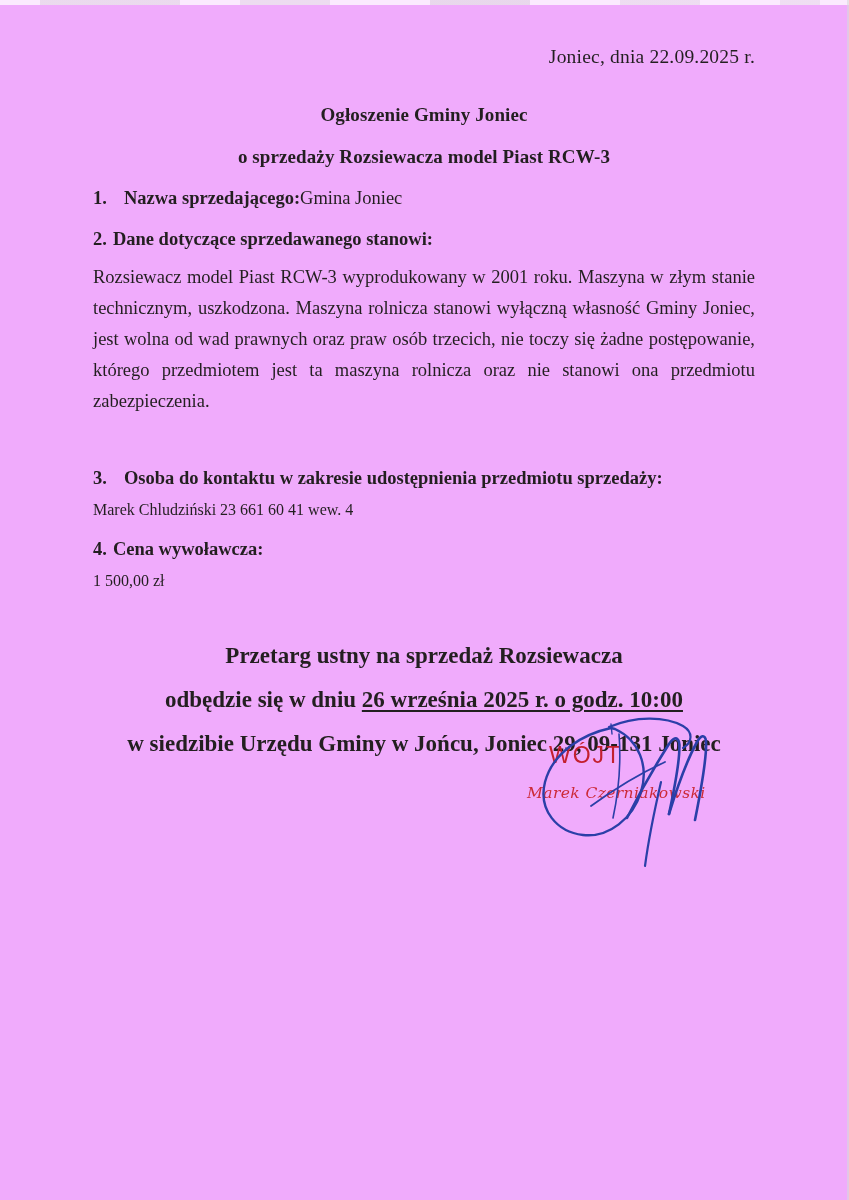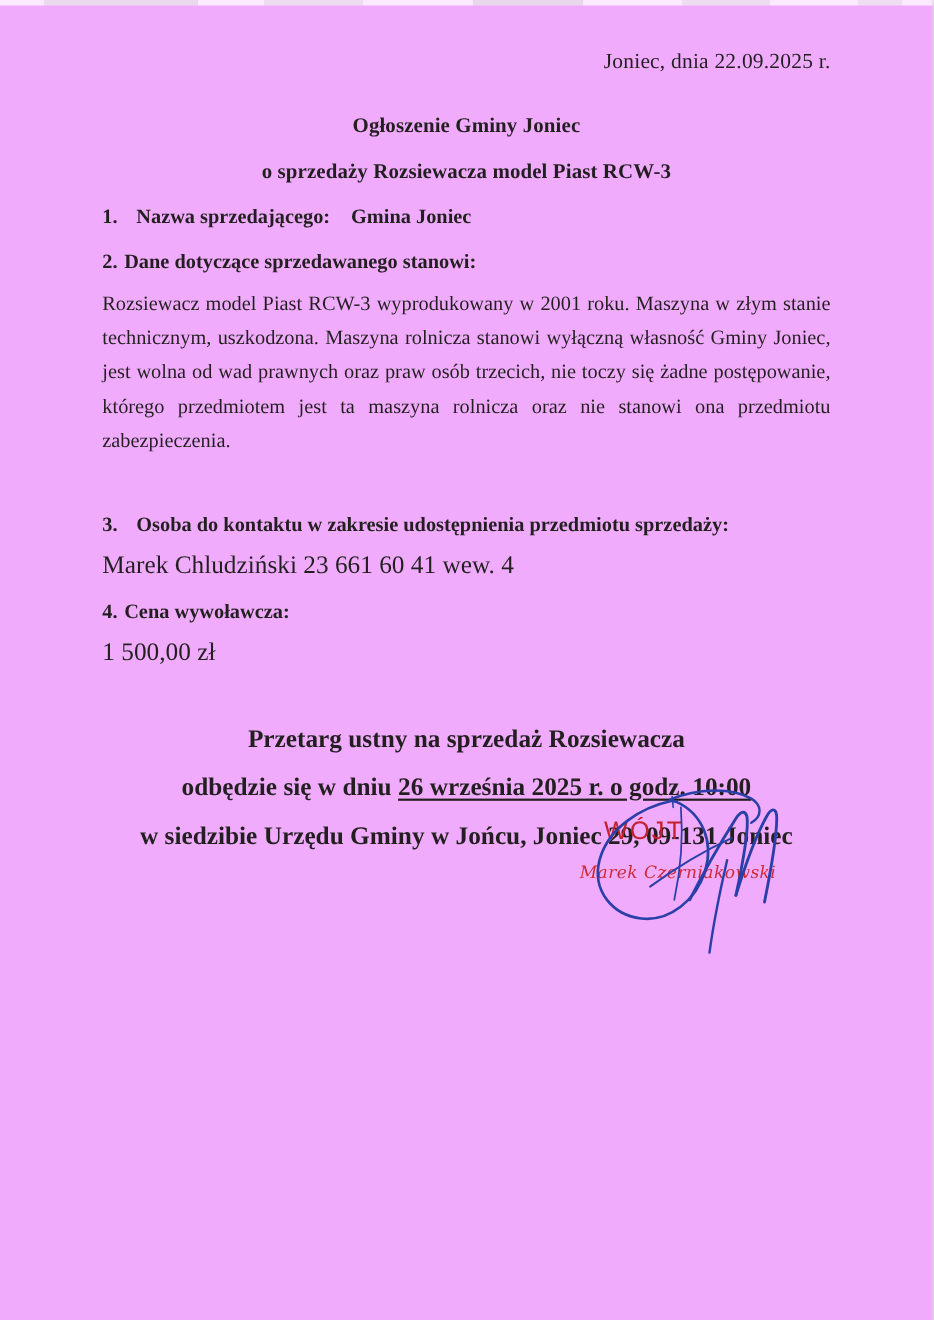--- a/index.html
+++ b/index.html
@@ -77,37 +77,37 @@
   .title-block .t2 { margin-top: 20px; }
 
   .heading {
     font-weight: bold;
     font-size: 18.5px;
     margin-top: 20px;
   }
   .heading .num-gap { display: inline-block; width: 17px; }
   .heading .num-gap-tight { display: inline-block; width: 6px; }
   .heading .val {
-    font-weight: bold;
+    font-weight: normal;
     display: inline-block;
-    margin-left: 19px;
+    margin-left: 0;
   }
 
   .sub-line {
     font-size: 18.5px;
     margin-top: 11px;
     white-space: pre;
   }
   .sub-line .val-col {
     display: inline-block;
     width: 203px;
   }
 
   .plain-line {
-    font-size: 23px;
+    font-size: 16px;
     margin-top: 12px;
   }
 
   .body-para {
     font-size: 18.5px;
     text-align: justify;
     text-justify: inter-word;
     line-height: 31px;
     margin-top: 12px;
   }

